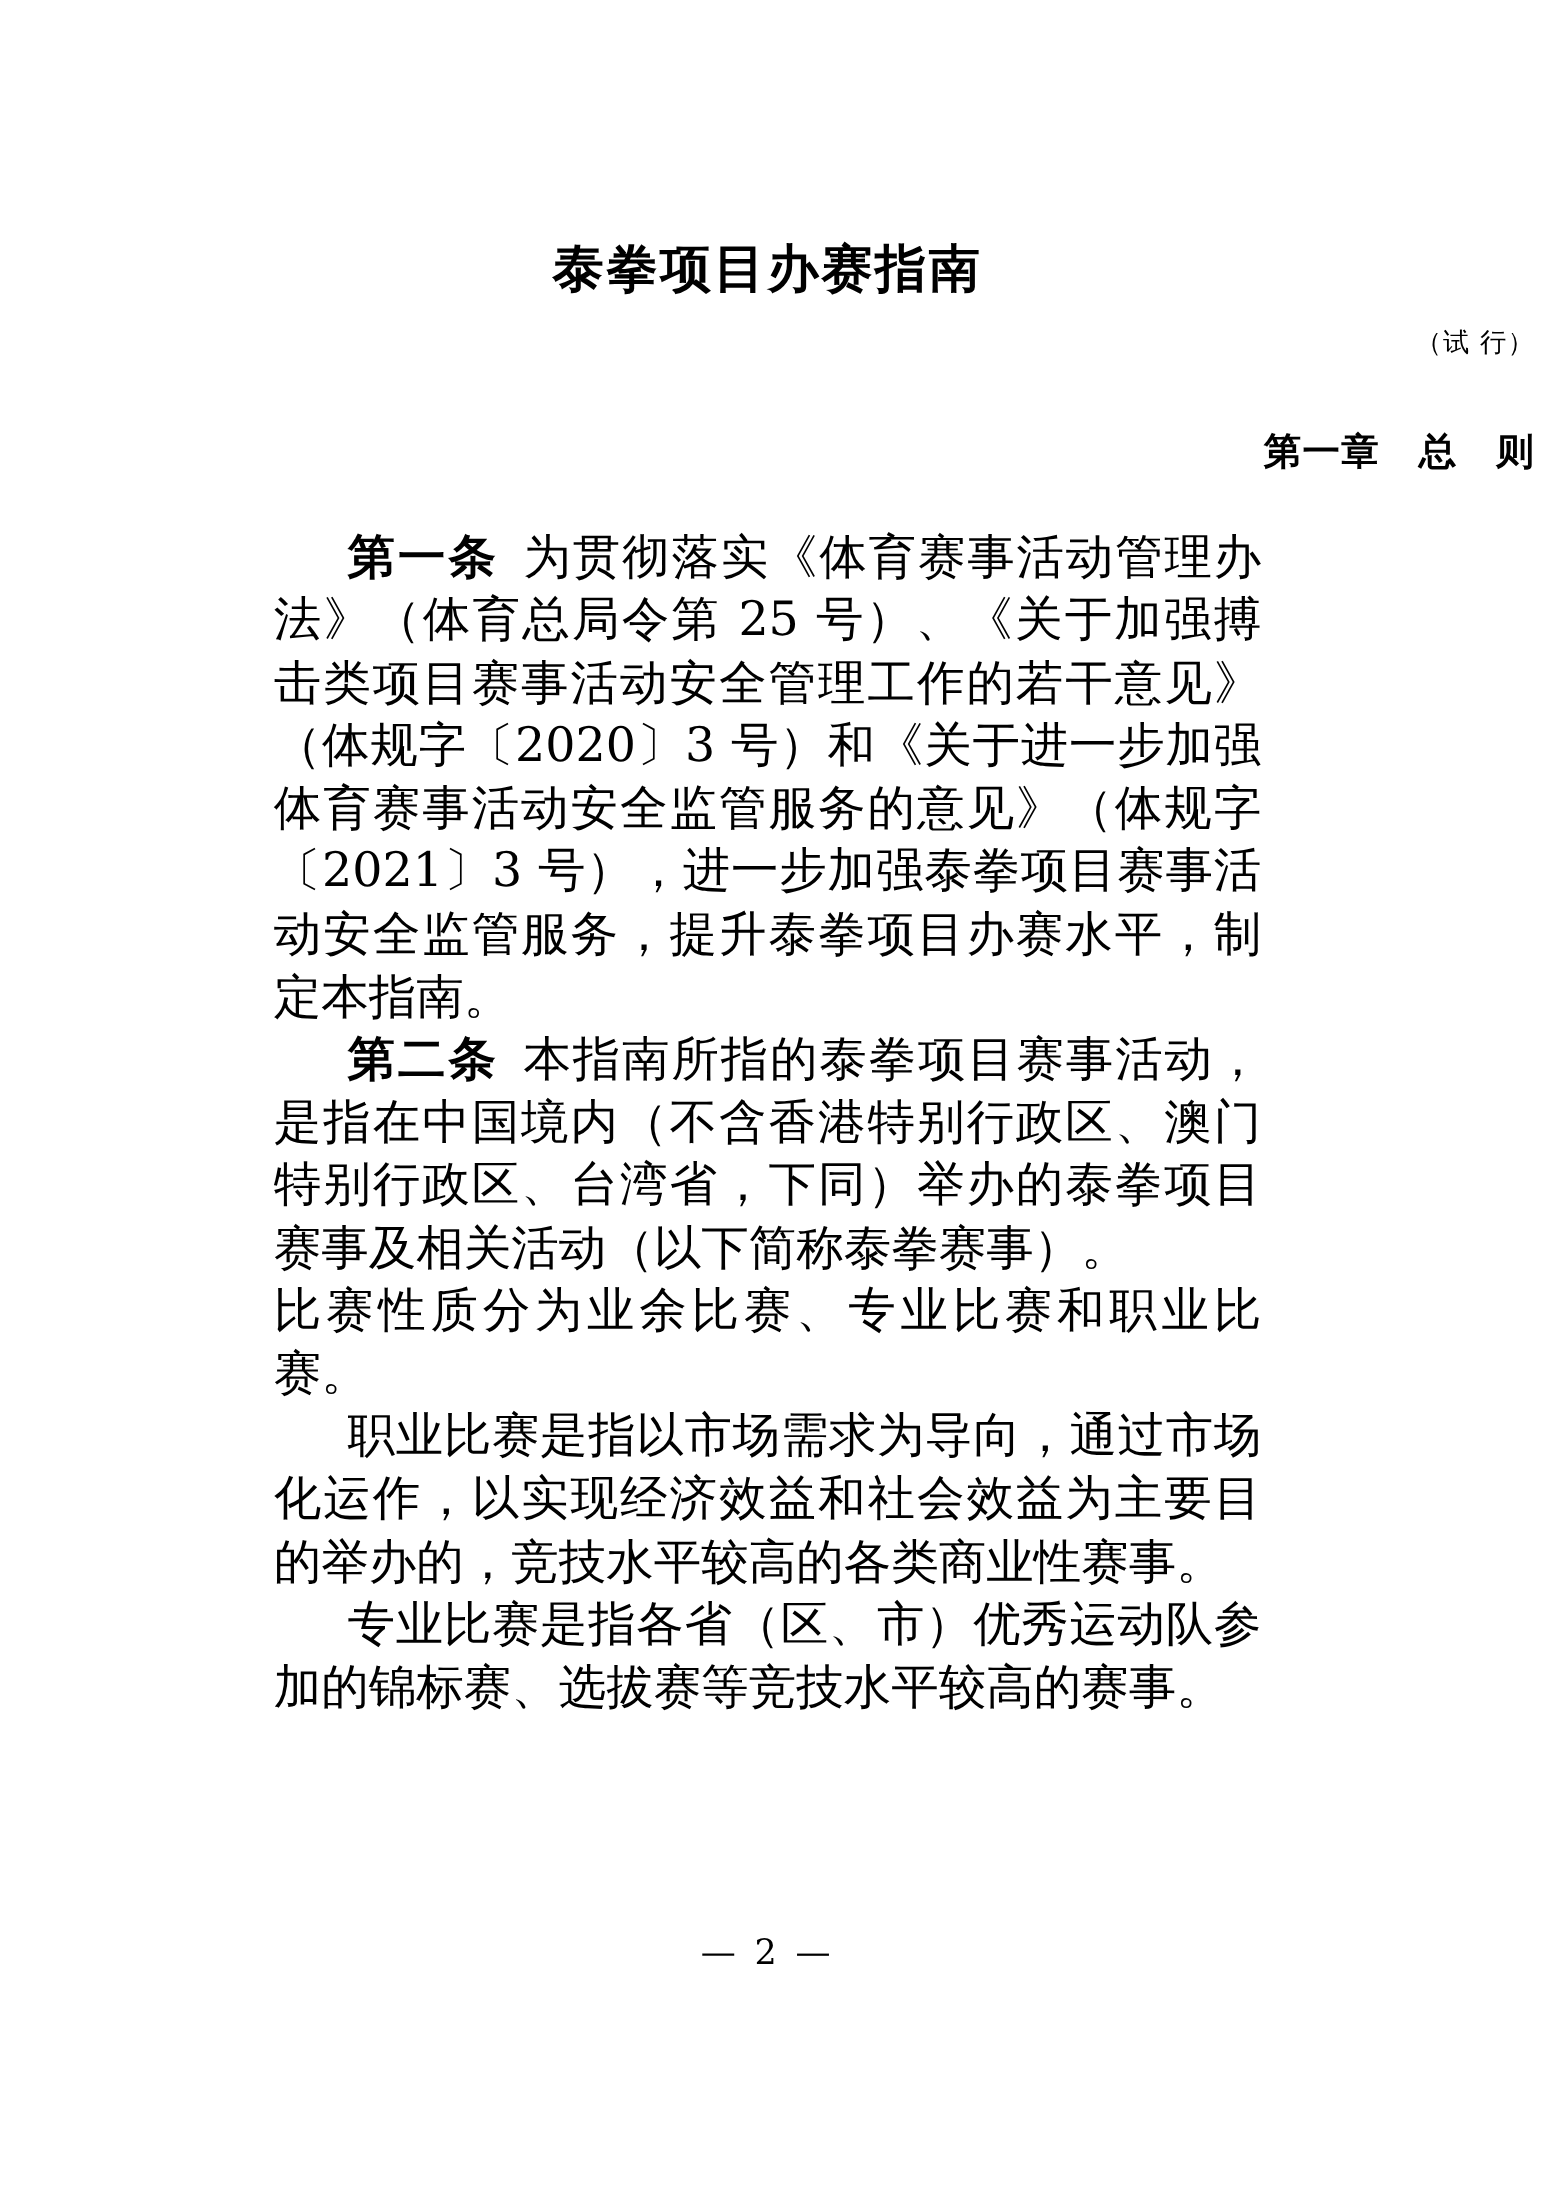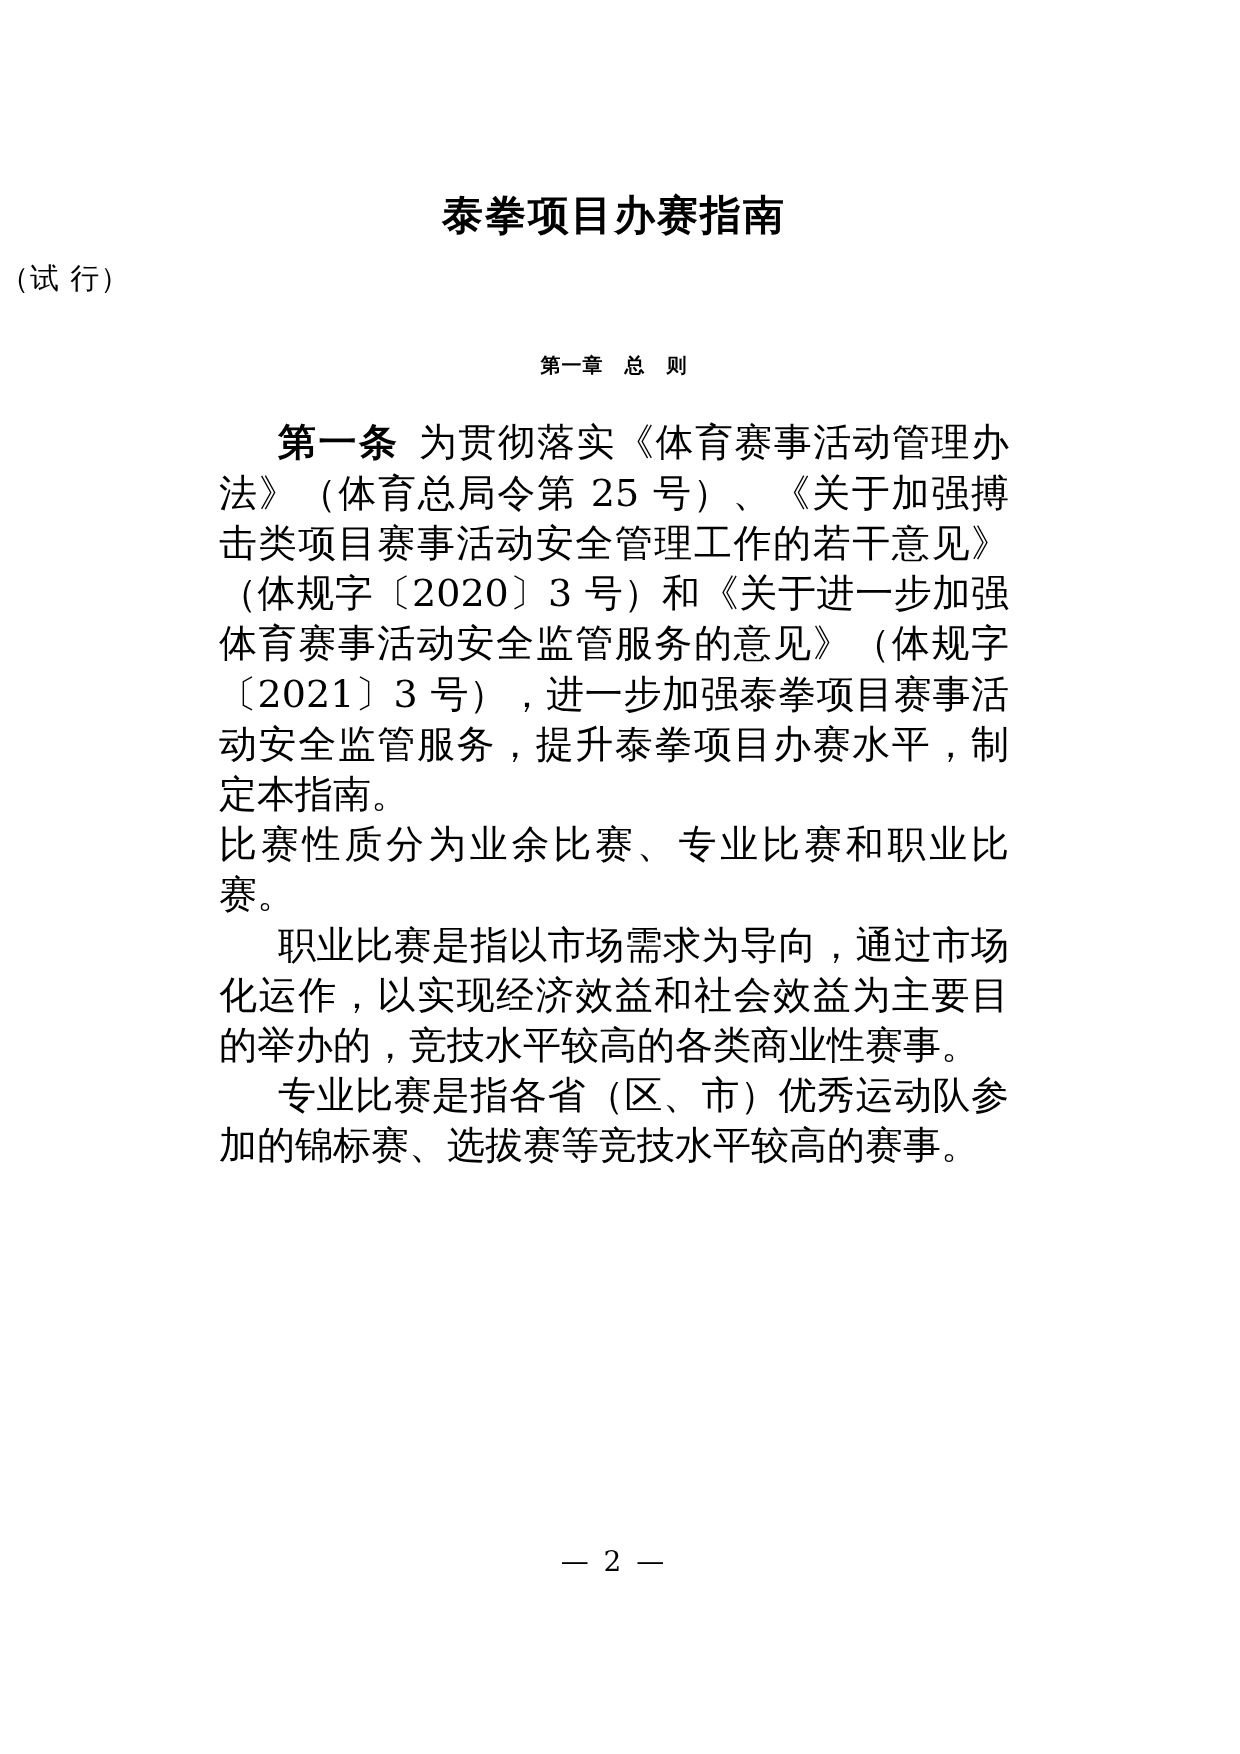--- a/index.html
+++ b/index.html
@@ -30,33 +30,33 @@
     text-align: center;
     font-size: 41px;
     font-weight: bold;
     letter-spacing: 2px;
     margin: 0;
     padding-top: 192px;
     line-height: 1.15;
     font-family: "DejaVu Serif", "Liberation Serif", serif;
   }
   .doc-subtitle {
-    text-align: left;
-    font-size: 29px;
+    text-align: right;
+    font-size: 21px;
     font-weight: normal;
     margin: 0;
     padding-top: 23px;
     letter-spacing: 1px;
     line-height: 1.15;
   }
 
   
   .chapter-heading {
-    text-align: center;
-    font-size: 20px;
+    text-align: right;
+    font-size: 30px;
     font-weight: bold;
     margin: 0;
     padding-top: 58px;
     letter-spacing: 1px;
     line-height: 1.2;
   }
 
   
   .body-block {
     margin: 0 auto;
@@ -109,20 +109,21 @@
   <h1 class="doc-title">泰拳项目办赛指南</h1>
 
   <div class="doc-subtitle">（试 行）</div>
 
   <div class="chapter-heading">第一章　总　则</div>
 
   <div class="body-block">
 
     <p class="para indent"><span class="art-no">第一条</span><span class="art-gap"></span><span>为贯彻落实《体育赛事活动管理办法》（体育总局令第 25 号）、《关于加强搏击类项目赛事活动安全管理工作的若干意见》（体规字〔2020〕3 号）和《关于进一步加强体育赛事活动安全监管服务的意见》（体规字〔2021〕3 号），进一步加强泰拳项目赛事活动安全监管服务，提升泰拳项目办赛水平，制定本指南。</span></p>
 
+    <p class="para indent"><span class="art-no">第二条</span><span class="art-gap"></span><span>本指南所指的泰拳项目赛事活动，是指在中国境内（不含香港特别行政区、澳门特别行政区、台湾省，下同）举办的泰拳项目赛事及相关活动（以下简称泰拳赛事）。</span></p>
 
     <p class="para noindent">比赛性质分为业余比赛、专业比赛和职业比赛。</p>
 
 
     <p class="para indent">职业比赛是指以市场需求为导向，通过市场化运作，以实现经济效益和社会效益为主要目的举办的，竞技水平较高的各类商业性赛事。</p>
 
     <p class="para indent">专业比赛是指各省（区、市）优秀运动队参加的锦标赛、选拔赛等竞技水平较高的赛事。</p>
 
 
   </div>

